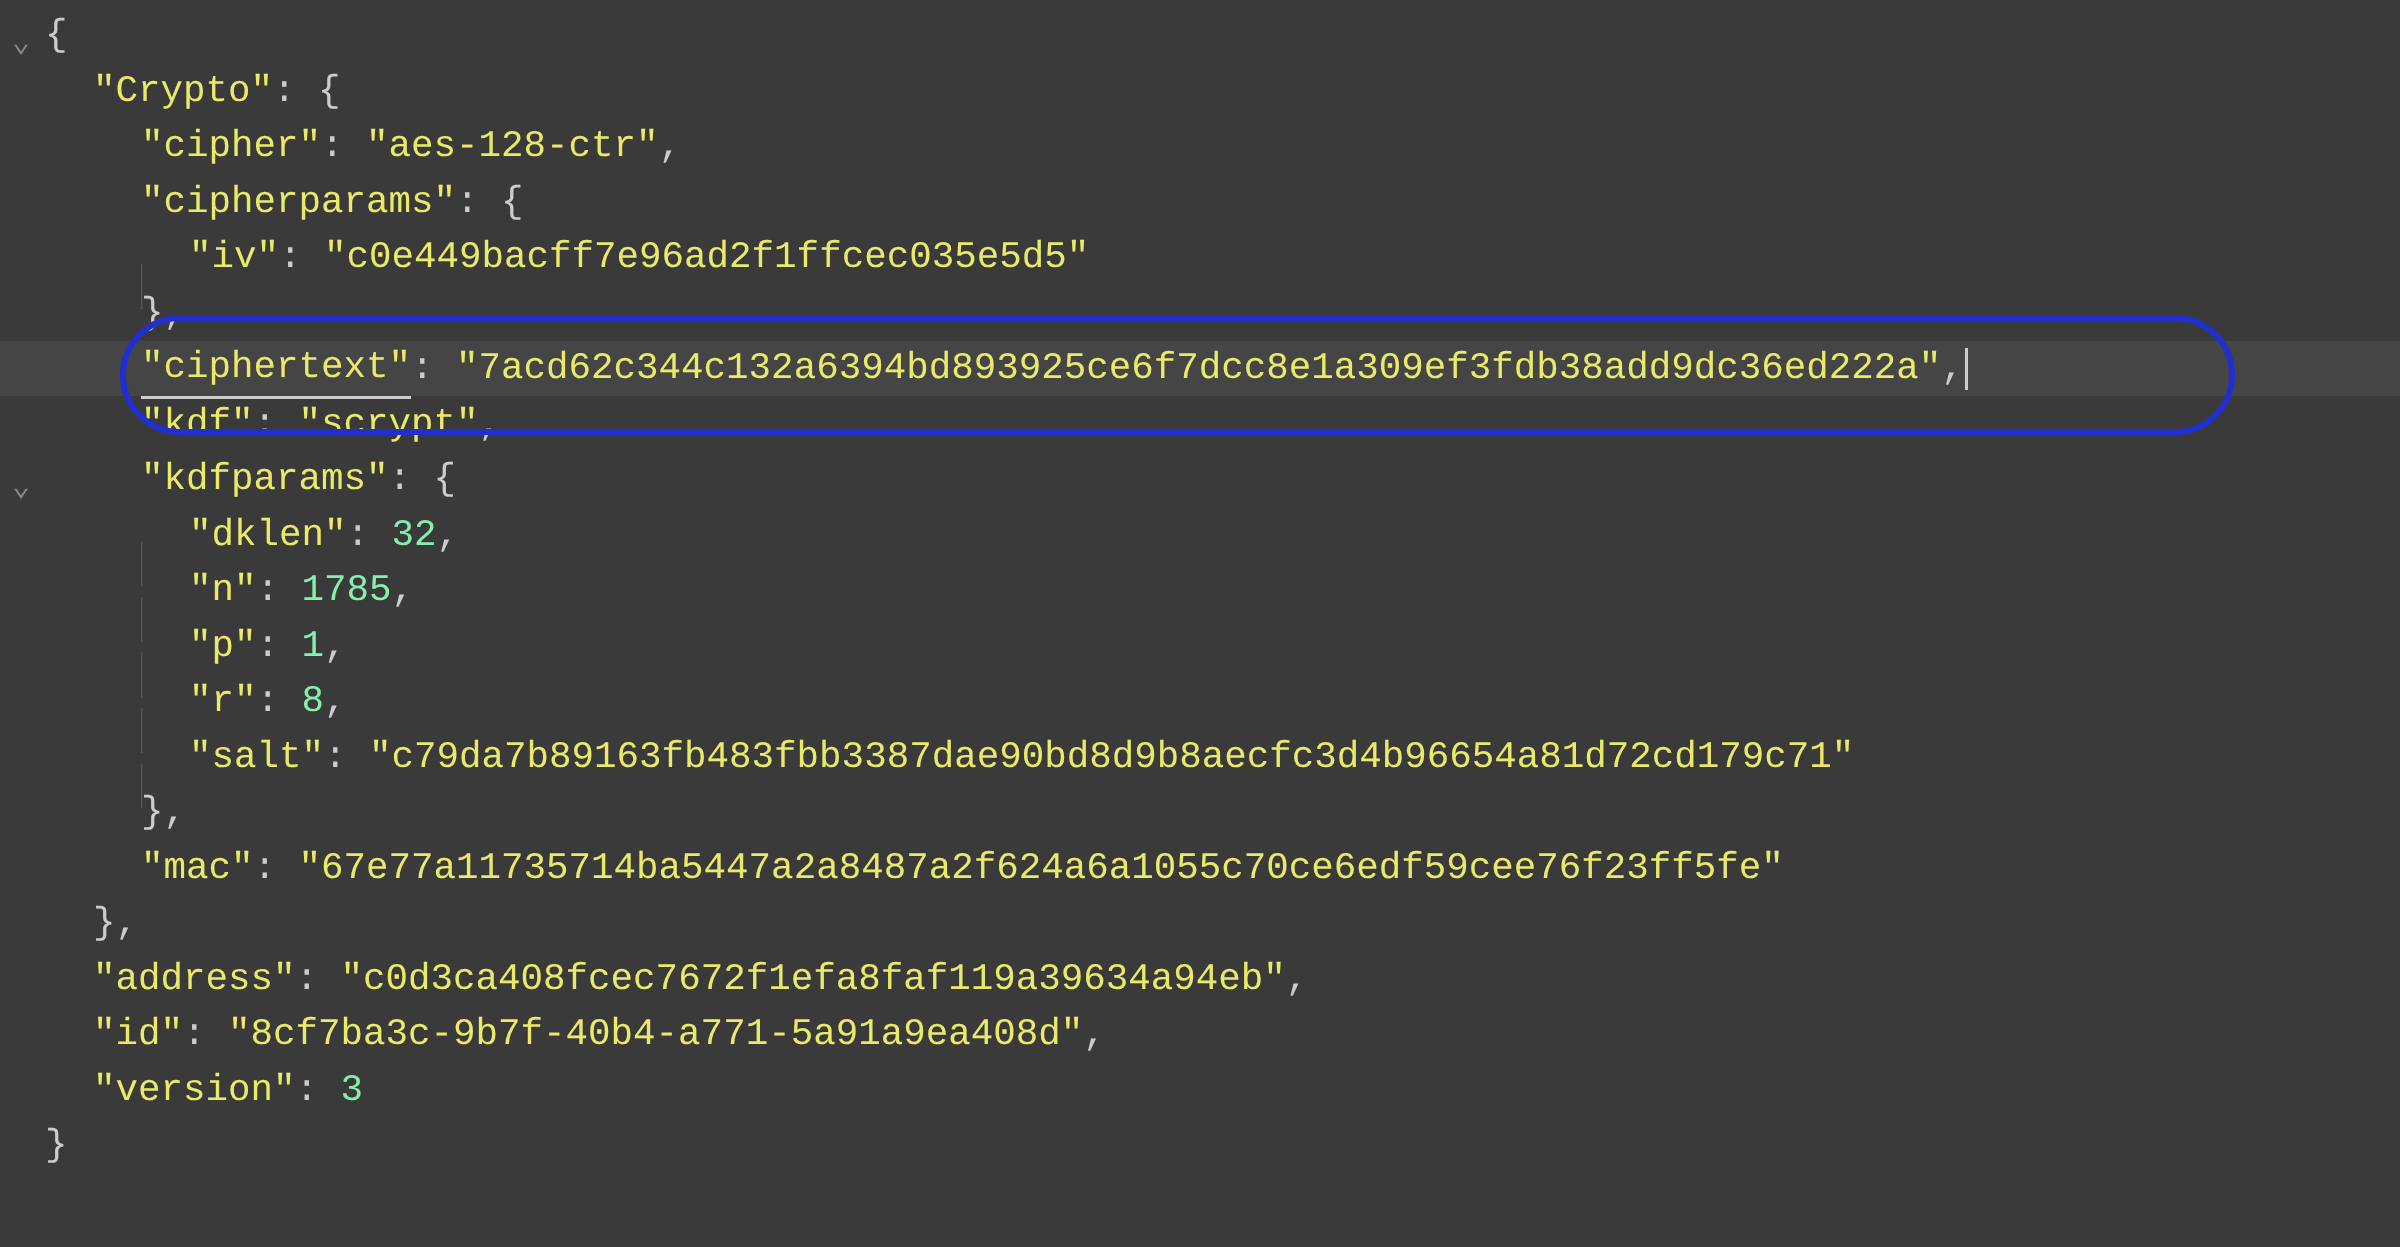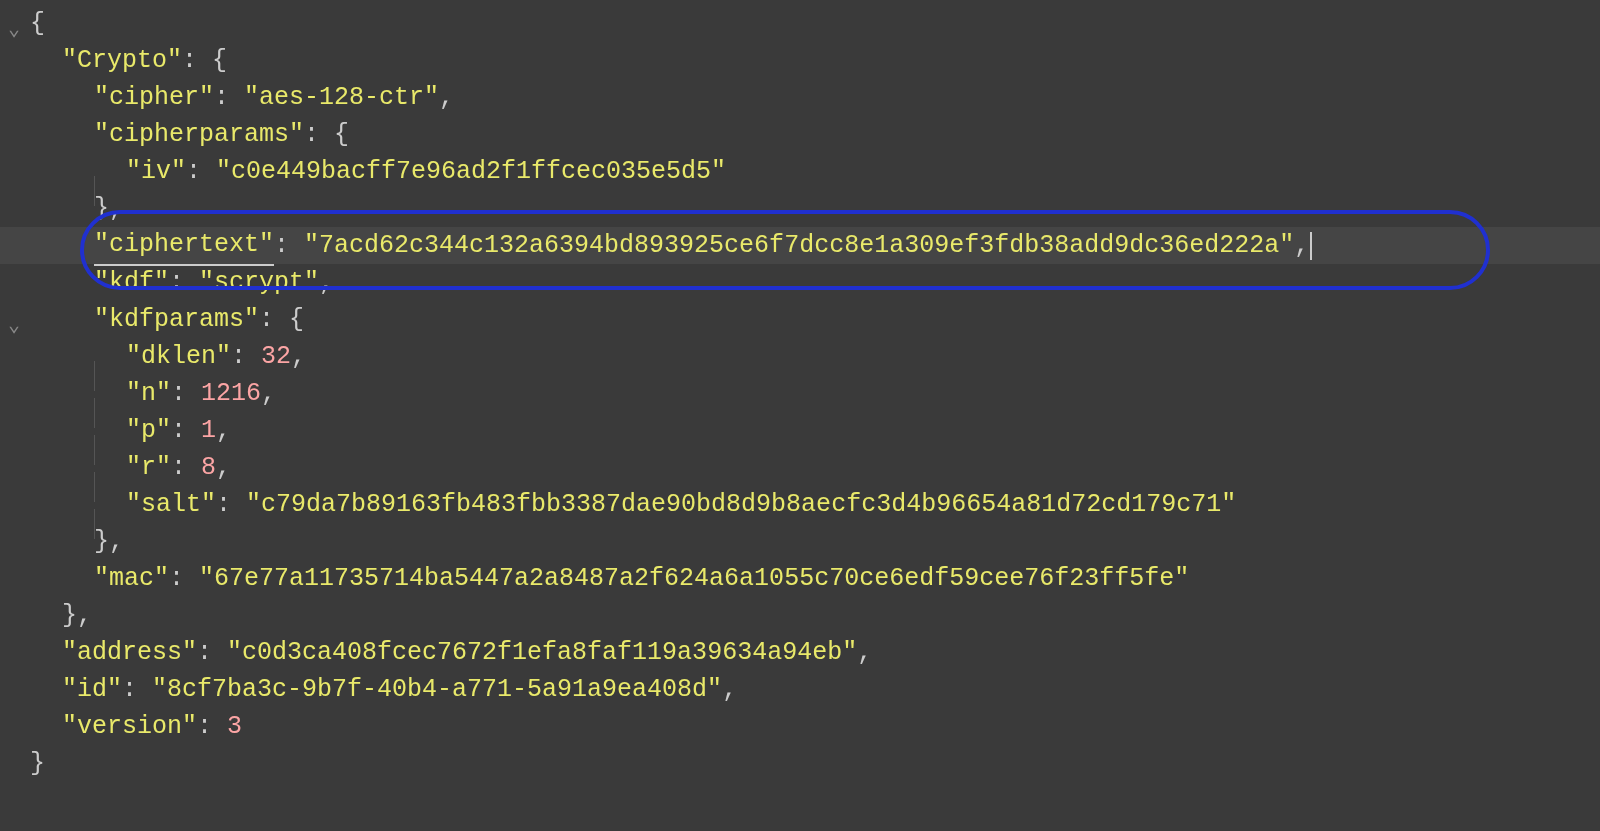--- a/index.html
+++ b/index.html
@@ -32,21 +32,21 @@
     position: absolute;
     left: 12px;
     width: 12px;
     color: #8a8a8a;
     font-size: 14px;
     user-select: none;
     cursor: pointer;
   }
   .key { color: #e9e96a; }
   .str { color: #e9e96a; }
-  .num { color: #fca5a5; }
+  .num { color: #86efac; }
   .punc { color: #cccccc; }
   .indent-guide {
     display: inline-block;
     border-left: 1px solid #555555;
     width: 1px;
     height: 30px;
     margin-right: 0;
     vertical-align: middle;
     position: relative;
     top: -2px;
@@ -74,21 +74,21 @@
     <div class="line"><span class="pad" style="width: 0px;"></span><span class="punc">{</span></div>
     <div class="line"><span class="pad" style="width: 32px;"></span><span class="key">"Crypto"</span><span class="punc">: {</span></div>
     <div class="line"><span class="pad" style="width: 64px;"></span><span class="key">"cipher"</span><span class="punc">: </span><span class="str">"aes-128-ctr"</span><span class="punc">,</span></div>
     <div class="line"><span class="pad" style="width: 64px;"></span><span class="key">"cipherparams"</span><span class="punc">: {</span></div>
     <div class="line"><span class="pad" style="width: 96px; position: relative;"><span class="indent-guide" style="position:absolute;left:64px;top:4px;"></span></span><span class="key">"iv"</span><span class="punc">: </span><span class="str">"c0e449bacff7e96ad2f1ffcec035e5d5"</span></div>
     <div class="line"><span class="pad" style="width: 64px;"></span><span class="punc">},</span></div>
     <div class="line highlighted"><span class="pad" style="width: 64px;"></span><span class="key" style="border-bottom: 2px solid rgb(204, 204, 204); padding-bottom: 1px;">"ciphertext"</span><span class="punc">: </span><span class="str">"7acd62c344c132a6394bd893925ce6f7dcc8e1a309ef3fdb38add9dc36ed222a"</span><span class="punc">,</span><span class="cursor"></span></div>
     <div class="line"><span class="pad" style="width: 64px;"></span><span class="key">"kdf"</span><span class="punc">: </span><span class="str">"scrypt"</span><span class="punc">,</span></div>
     <div class="line"><span class="pad" style="width: 64px;"></span><span class="key">"kdfparams"</span><span class="punc">: {</span></div>
     <div class="line"><span class="pad" style="width: 96px; position: relative;"><span class="indent-guide" style="position:absolute;left:64px;top:4px;"></span></span><span class="key">"dklen"</span><span class="punc">: </span><span class="num">32</span><span class="punc">,</span></div>
-    <div class="line"><span class="pad" style="width: 96px; position: relative;"><span class="indent-guide" style="position:absolute;left:64px;top:4px;"></span></span><span class="key">"n"</span><span class="punc">: </span><span class="num">1216</span><span class="punc">,</span></div>
+    <div class="line"><span class="pad" style="width: 96px; position: relative;"><span class="indent-guide" style="position:absolute;left:64px;top:4px;"></span></span><span class="key">"n"</span><span class="punc">: </span><span class="num">1785</span><span class="punc">,</span></div>
     <div class="line"><span class="pad" style="width: 96px; position: relative;"><span class="indent-guide" style="position:absolute;left:64px;top:4px;"></span></span><span class="key">"p"</span><span class="punc">: </span><span class="num">1</span><span class="punc">,</span></div>
     <div class="line"><span class="pad" style="width: 96px; position: relative;"><span class="indent-guide" style="position:absolute;left:64px;top:4px;"></span></span><span class="key">"r"</span><span class="punc">: </span><span class="num">8</span><span class="punc">,</span></div>
     <div class="line"><span class="pad" style="width: 96px; position: relative;"><span class="indent-guide" style="position:absolute;left:64px;top:4px;"></span></span><span class="key">"salt"</span><span class="punc">: </span><span class="str">"c79da7b89163fb483fbb3387dae90bd8d9b8aecfc3d4b96654a81d72cd179c71"</span></div>
     <div class="line"><span class="pad" style="width: 64px;"></span><span class="punc">},</span></div>
     <div class="line"><span class="pad" style="width: 64px;"></span><span class="key">"mac"</span><span class="punc">: </span><span class="str">"67e77a11735714ba5447a2a8487a2f624a6a1055c70ce6edf59cee76f23ff5fe"</span></div>
     <div class="line"><span class="pad" style="width: 32px;"></span><span class="punc">},</span></div>
     <div class="line"><span class="pad" style="width: 32px;"></span><span class="key">"address"</span><span class="punc">: </span><span class="str">"c0d3ca408fcec7672f1efa8faf119a39634a94eb"</span><span class="punc">,</span></div>
     <div class="line"><span class="pad" style="width: 32px;"></span><span class="key">"id"</span><span class="punc">: </span><span class="str">"8cf7ba3c-9b7f-40b4-a771-5a91a9ea408d"</span><span class="punc">,</span></div>
     <div class="line"><span class="pad" style="width: 32px;"></span><span class="key">"version"</span><span class="punc">: </span><span class="num">3</span></div>
     <div class="line"><span class="pad" style="width: 0px;"></span><span class="punc">}</span></div>

